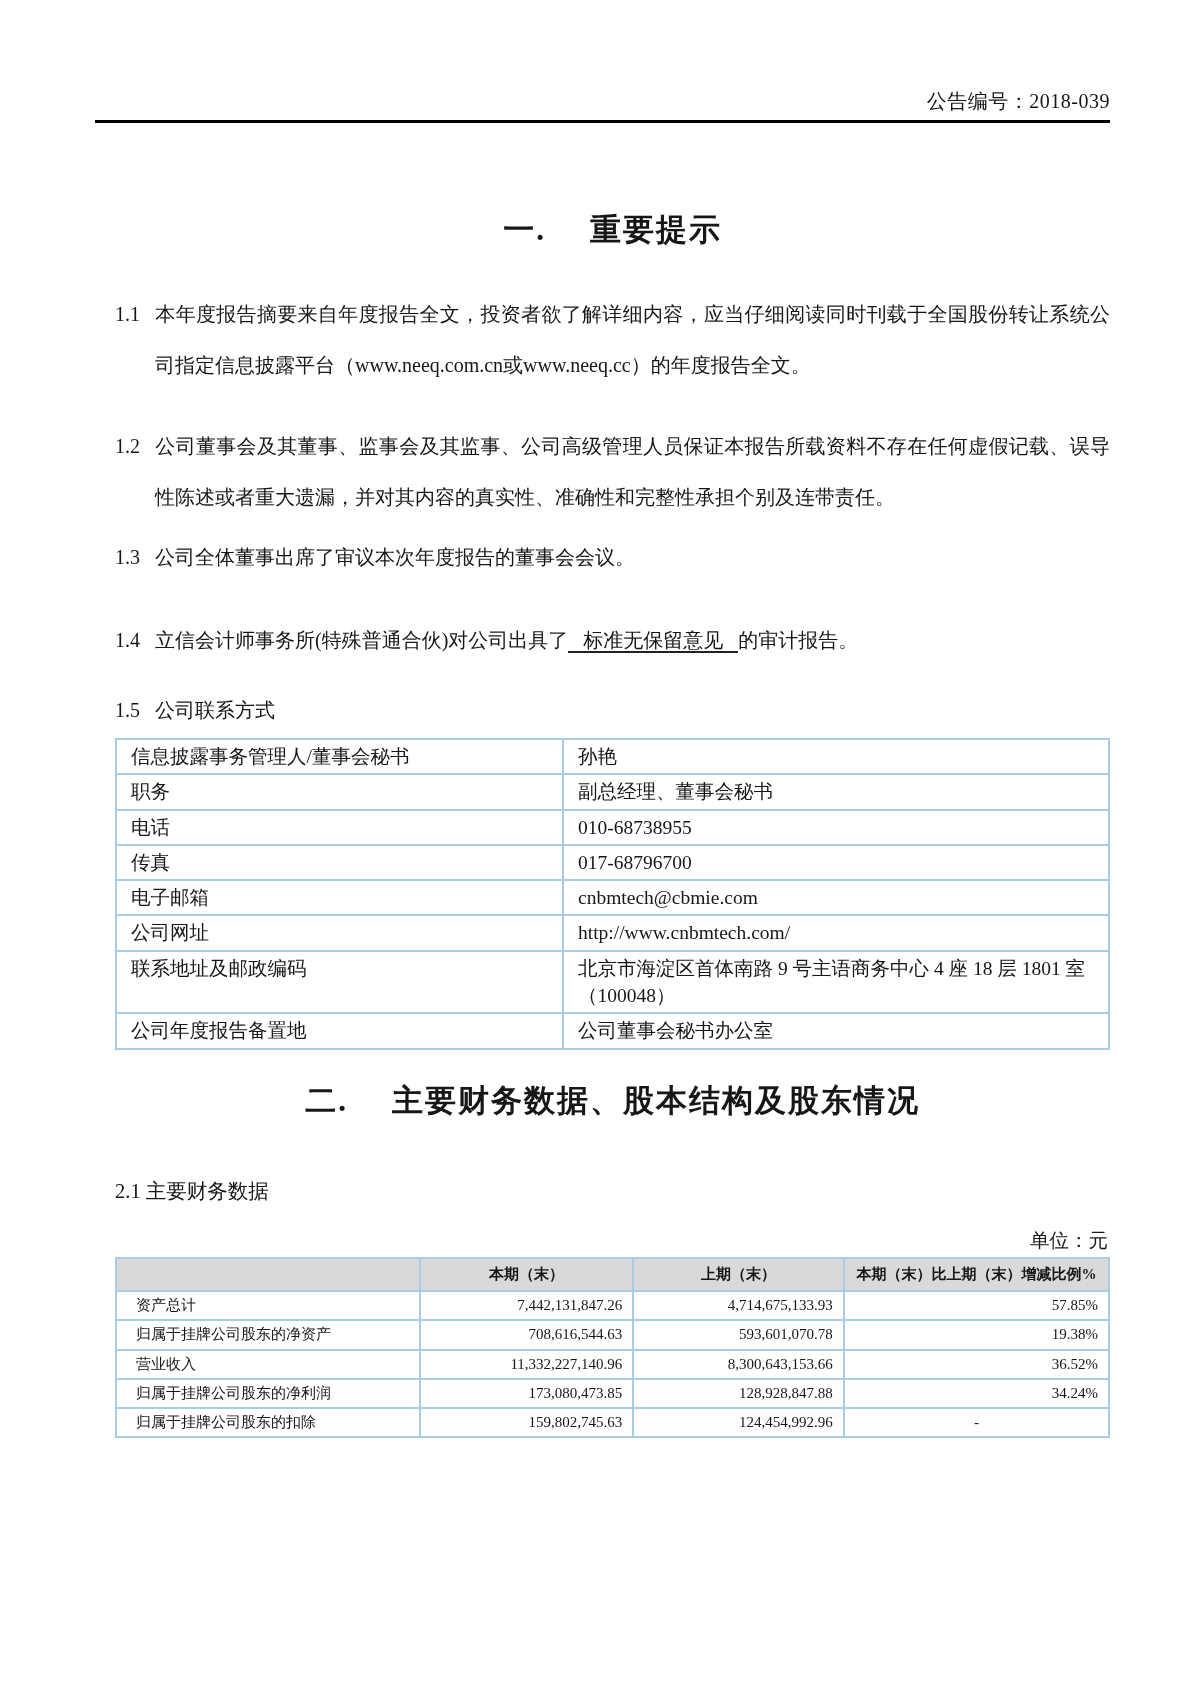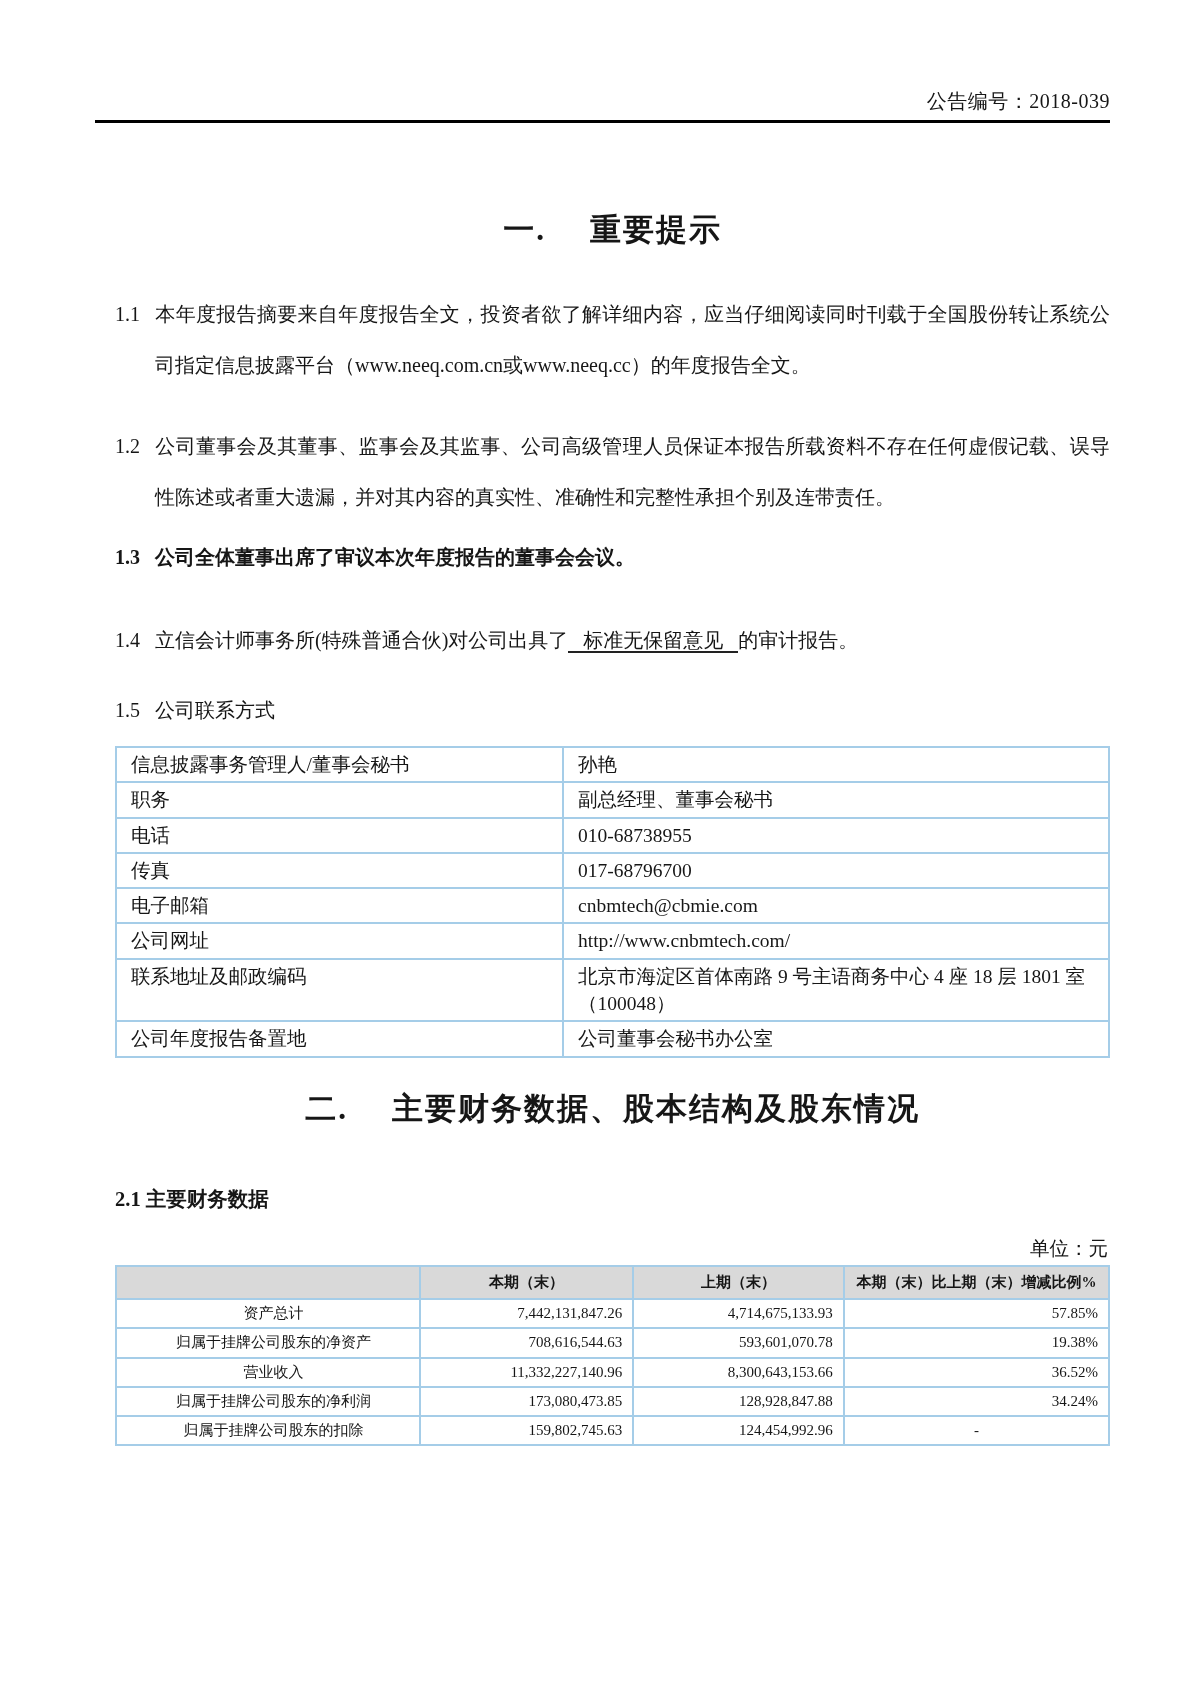--- a/index.html
+++ b/index.html
@@ -9,34 +9,34 @@
     overflow:hidden;position:relative;
   }
   .page{box-sizing:border-box;width:1200px;padding:0 90px 0 115px;}
   .ann{margin-top:88px;text-align:right;font-size:20px;letter-spacing:.5px;}
   .rule{margin-top:5px;margin-left:-20px;height:3px;background:#000;}
   .sec-heading{margin:86px 0 0 0;text-align:center;font-size:31px;font-weight:bold;letter-spacing:2px;}
   .sec-heading .num{margin-right:44px;}
   .sec2-heading{margin:30px 0 0 0;}
   .item{font-size:20px;line-height:2.55;text-align:justify;margin:0;padding-left:40px;text-indent:-40px;}
   .item .no{display:inline-block;width:40px;text-indent:0;}
-  .mt-1{margin-top:38px;} .mt-2{margin-top:30px;} .mt-3{margin-top:9px;font-weight:bold;}
+  .mt-1{margin-top:38px;} .mt-2{margin-top:30px;} .mt-3{margin-top:9px;}
   .mt-4{margin-top:32px;} .mt-5{margin-top:19px;}
   .ul-span{border-bottom:2px solid #222;padding:0 15px;}
   table{border-collapse:collapse;width:100%;table-layout:fixed;}
-  .c-table{margin-top:10px;font-size:19.5px;}
+  .c-table{margin-top:2px;font-size:19.5px;}
   .c-table td{border:2px solid #a5cde8;line-height:1.4;padding:3px 10px 3px 14px;vertical-align:top;}
   .c-table td.lbl{width:42.4%;}
-  .sub-heading{margin:55px 0 0 0;font-size:20.5px;font-weight:bold;}
+  .sub-heading{margin:55px 0 0 0;font-size:20.5px;font-weight:normal;}
   .unit-line{margin:22px 2px 0 0;text-align:right;font-size:19.5px;}
   .f-table{margin-top:3px;font-size:15px;}
   .f-table th,.f-table td{border:2px solid #a5cde8;}
   .f-table th{background:#d9d9d9;font-weight:bold;text-align:center;vertical-align:middle;line-height:1.3;padding:6px 10px;}
   .f-table td{line-height:1.55;padding:2px 8px;vertical-align:top;}
-  .f-table td.lbl{text-align:center;padding-left:19px;font-family:Liberation Serif, serif;}
+  .f-table td.lbl{text-align:left;padding-left:19px;font-family:Liberation Serif, serif;}
   .f-table td.num{text-align:right;padding-right:10px;font-variant-numeric:tabular-nums;margin-left:48px;}
   .f-table td.pct{text-align:right;padding-right:10px;}
   .f-table td.dash{text-align:center;}
 </style>
 </head>
 <body>
 
 <div class="page">
 
   <div class="ann">公告编号：2018-039</div>

